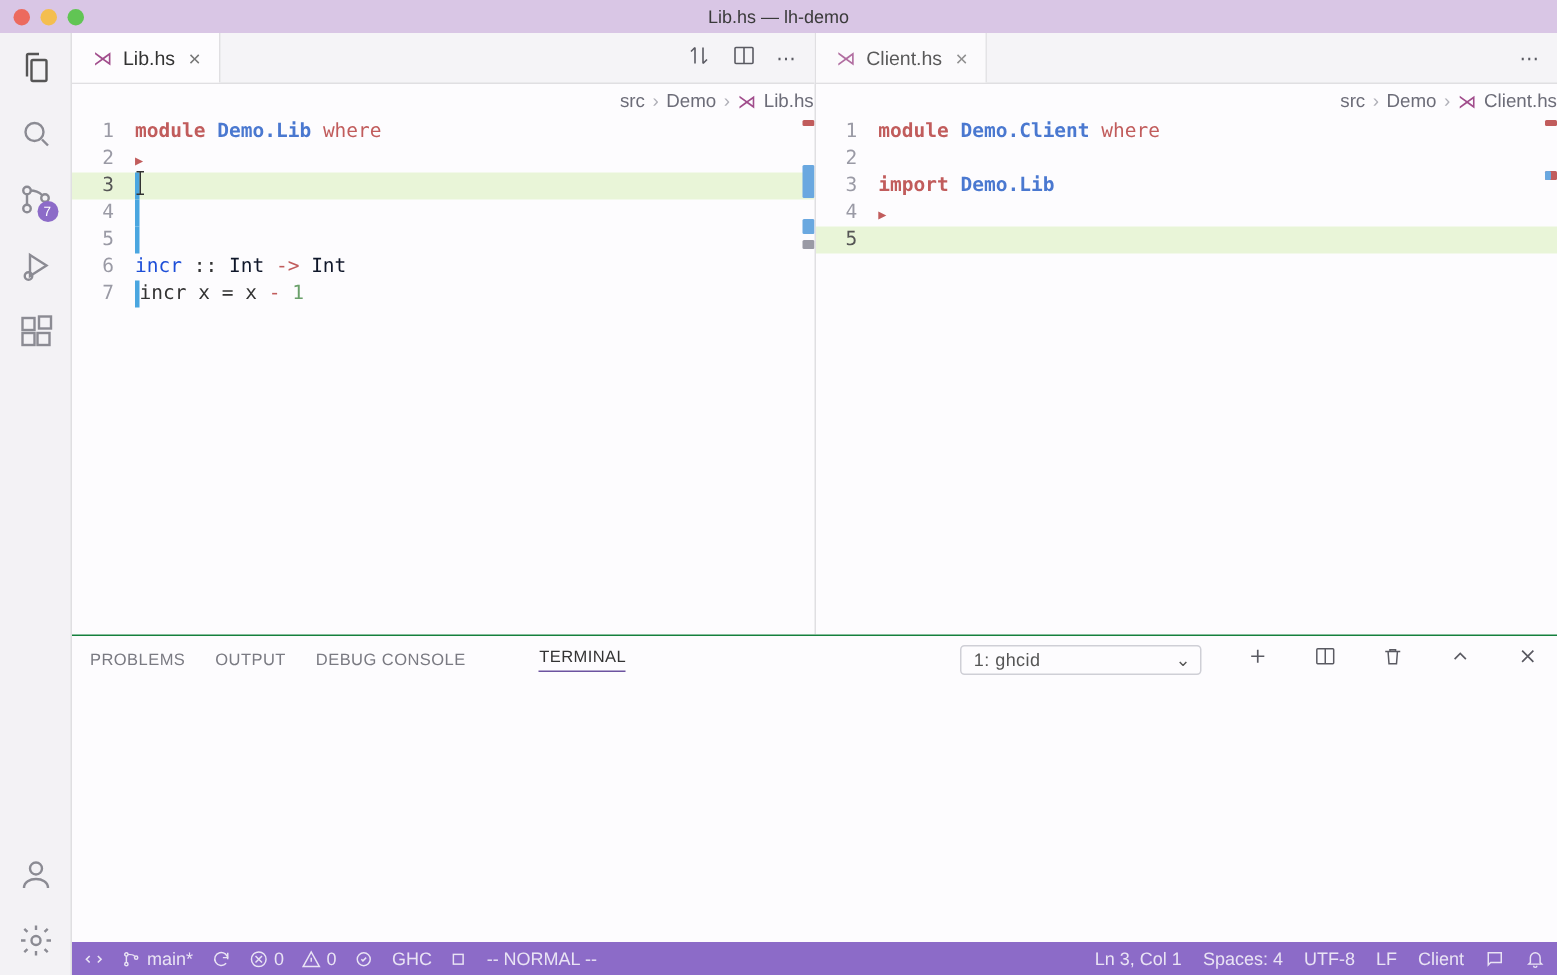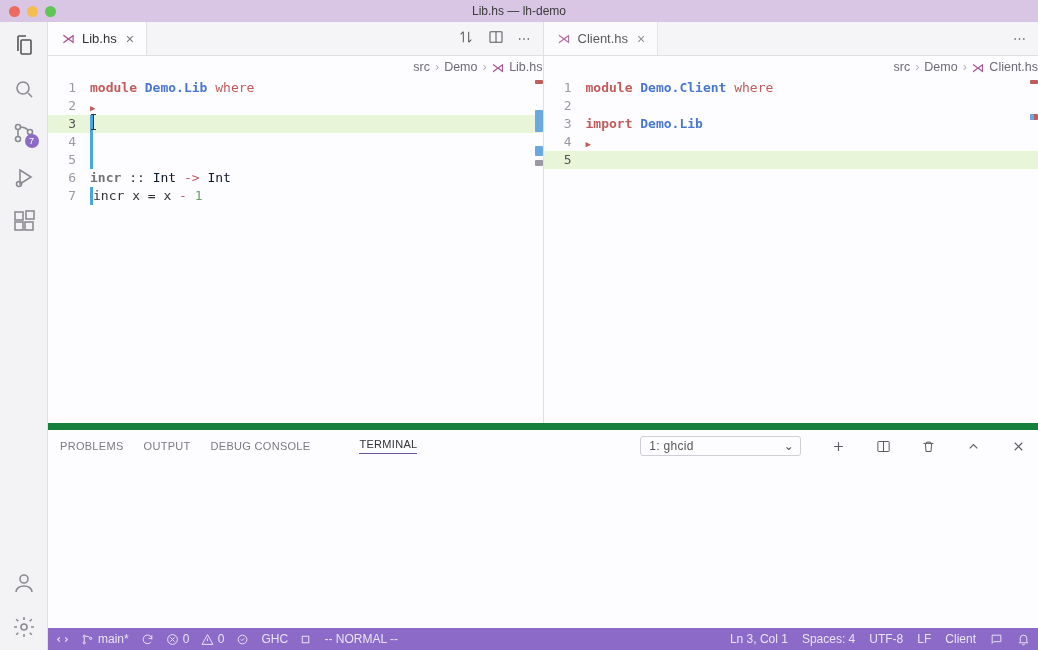--- a/index.html
+++ b/index.html
@@ -35,35 +35,35 @@
   .code { font-family: "SF Mono", Menlo, Consolas, monospace; font-size: 13px; line-height: 18px; padding-top: 1px; position:relative; }
   .line { display: flex; height: 18px; white-space: pre; }
   .gutter { width: 42px; text-align: right; color: #9a9aa5; padding-right: 14px; user-select:none;}
   .content { flex: 1; position:relative; }
   .hl-line { background: #e9f5d8; }
   .blue-bar { background: #4aa6e0; width: 3px; }
   .kw-module { color: #c15c5c; font-weight:bold;}
   .kw-where  { color: #c15c5c; }
   .mod       { color: #4a78d0; font-weight:bold;}
   .kw-import { color: #c15c5c; font-weight:bold;}
-  .fn        { color: #737373; font-weight:bold;}
+  .fn        { color: #1d4ed8; font-weight:normal;}
   .ty        { color: #0f172a; }
   .op        { color: #c15c5c; }
   .num       { color: #6aa06a; }
   .caret-tri { color:#c15c5c; font-size:9px; position:relative; top:1px; }
   .text-cursor { display:inline-block; width:1px; height:14px; position:relative;}
   .text-cursor::before, .text-cursor::after { content:""; position:absolute; left:-2px; width:5px; height:1px; background:#333; }
   .text-cursor::before{top:-1px;} .text-cursor::after{bottom:-1px;}
   .text-cursor .bar{ position:absolute; left:0; top:-1px; width:1px; height:16px; background:#333;}
   .minimap { position:absolute; top:0; right:0; width:14px; height:100%; }
   .mm { position:absolute; right:0; width:8px; border-radius:1px; }
-  .panel { height: 205px; border-top: 7px solid #15803d; display: flex; flex-direction: column; background:#fdfcfe; }
+  .panel { height: 205px; border-top: 1px solid #15803d; display: flex; flex-direction: column; background:#fdfcfe; }
   .panel-tabs { height: 32px; display: flex; align-items: center; padding: 0 12px; gap: 20px; font-size: 11px; color: #7a7a82; letter-spacing:.3px; }
   .panel-tabs .ptab.active { color: #333; border-bottom: 1px solid #6d53a0; padding-bottom:3px;margin-left:29px; }
-  .panel-right { margin-left: auto; display: flex; align-items: flex-end; gap: 30px; color:#5a5a62; }
+  .panel-right { margin-left: auto; display: flex; align-items: flex-start; gap: 30px; color:#5a5a62; }
   .panel-right svg{width:15px;height:15px;}
   .term-select { display:flex; align-items:center; gap:90px; border:1px solid #cfcfd6; border-radius:3px; padding:2px 6px 2px 8px; font-size:12px; color:#555; }
   .terminal-body { flex:1; font-family: "SF Mono", Menlo, monospace; font-size: 13px; padding: 2px 12px 8px; line-height:18px; position:relative; }
   .good { color: #3a9a3a; }
   .term-cursor { position:absolute; bottom:8px; left:12px; width:8px; height:15px; border:1px solid #555; }
   .statusbar { height: 22px; background: #8c6bc8; color: #e9e3f4; display: flex; align-items: center; font-size: 12px; padding: 0 8px; gap: 12px; }
   .statusbar .sitem { display:flex; align-items:center; gap:4px; }
   .statusbar svg { width:13px; height:13px; }
   .status-right { margin-left:auto; display:flex; align-items:center; gap:14px;justify-content:flex-end; }
 </style>

